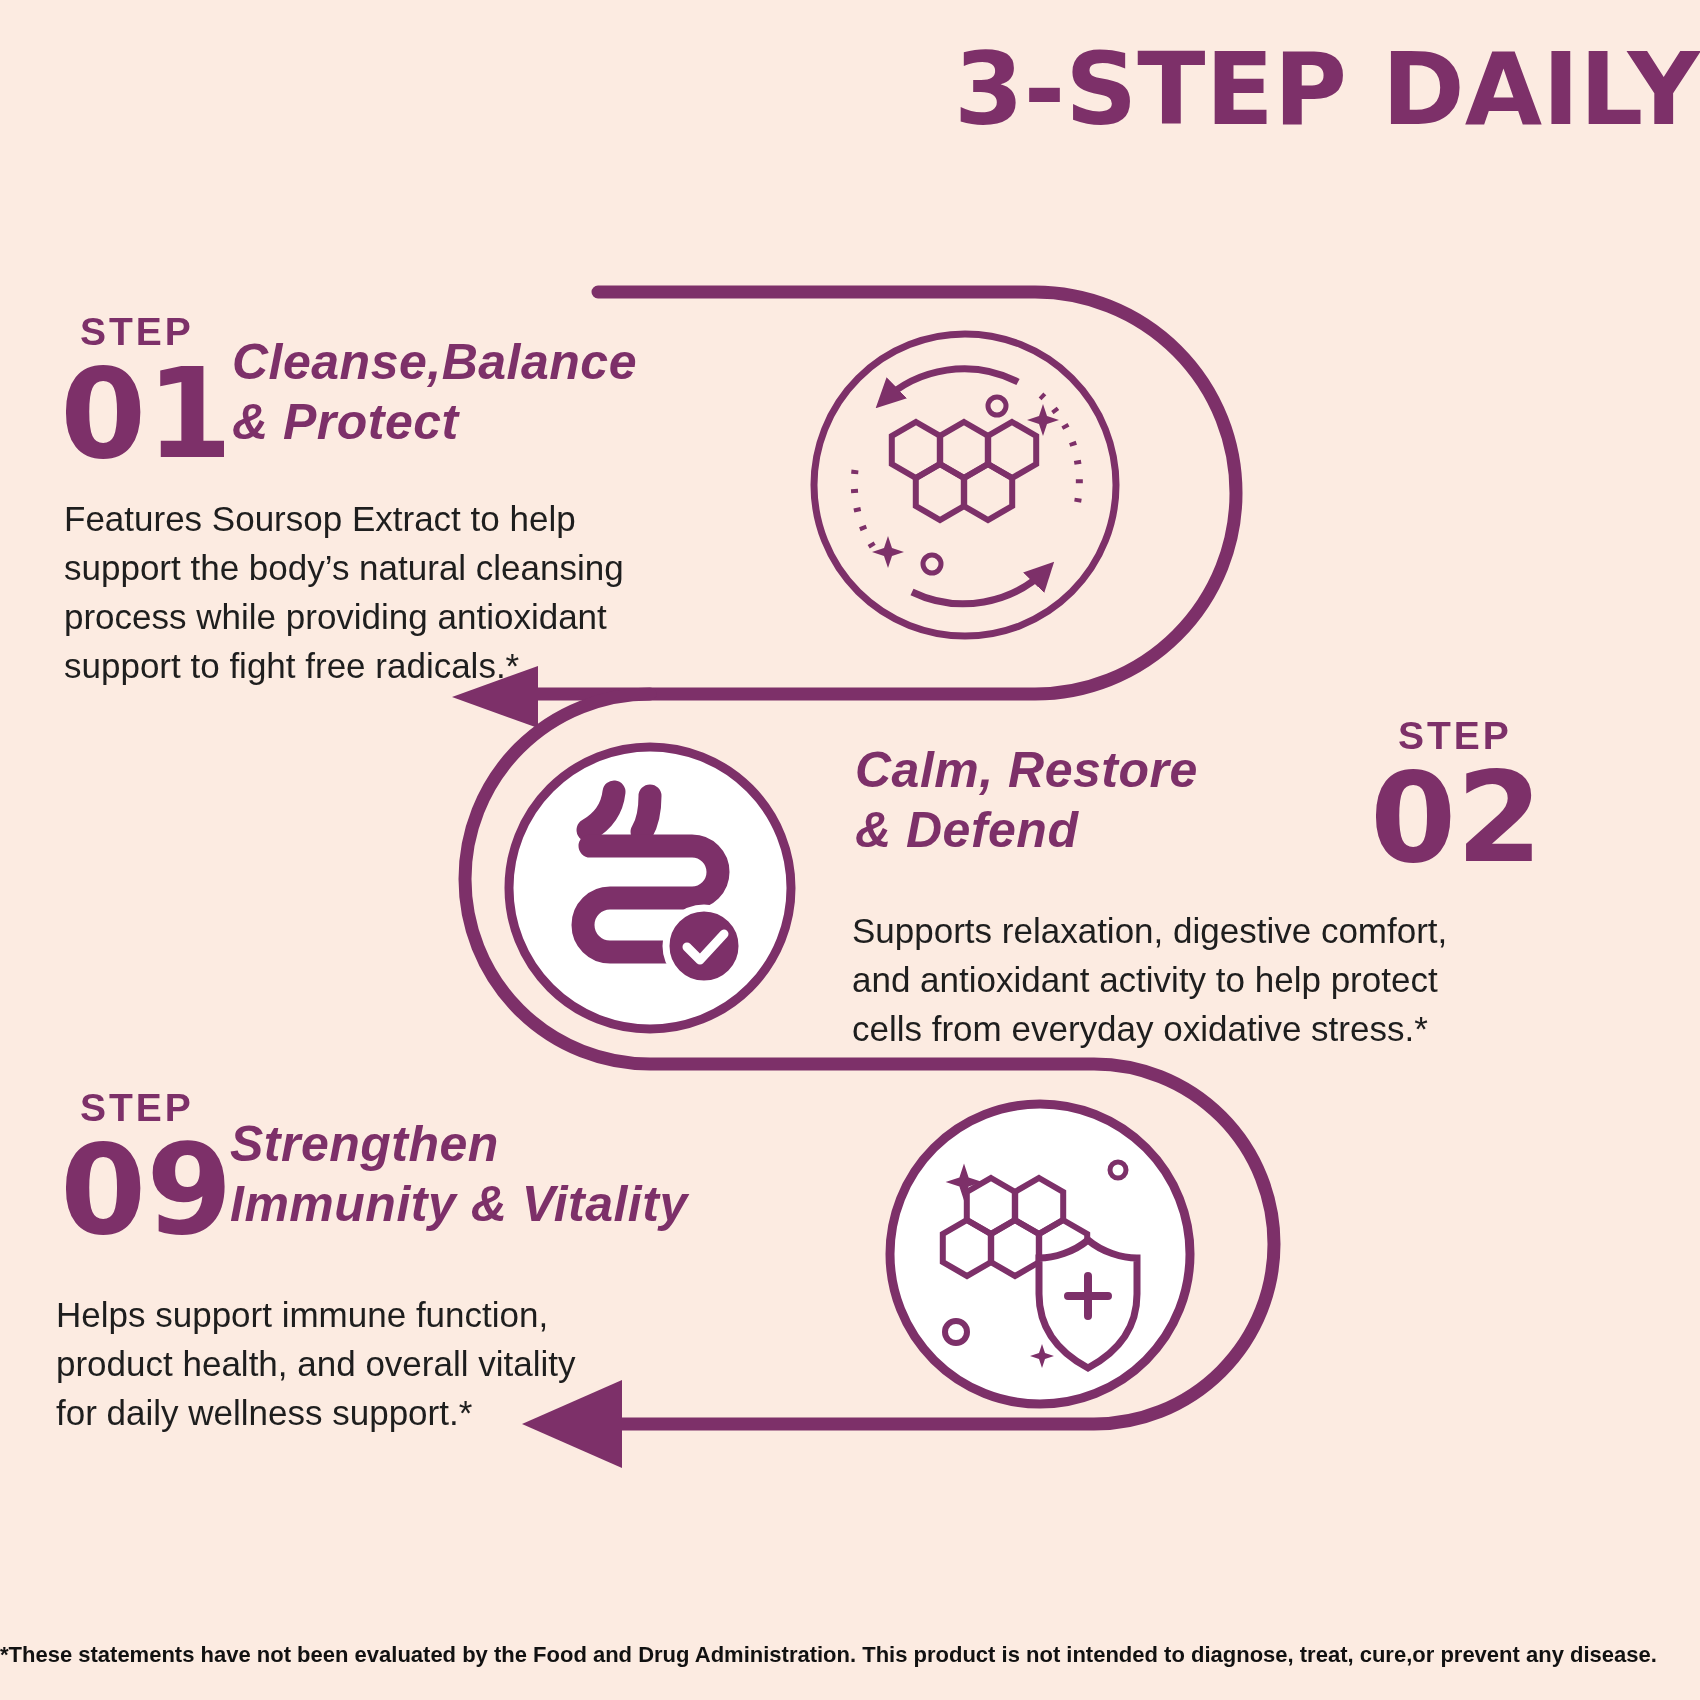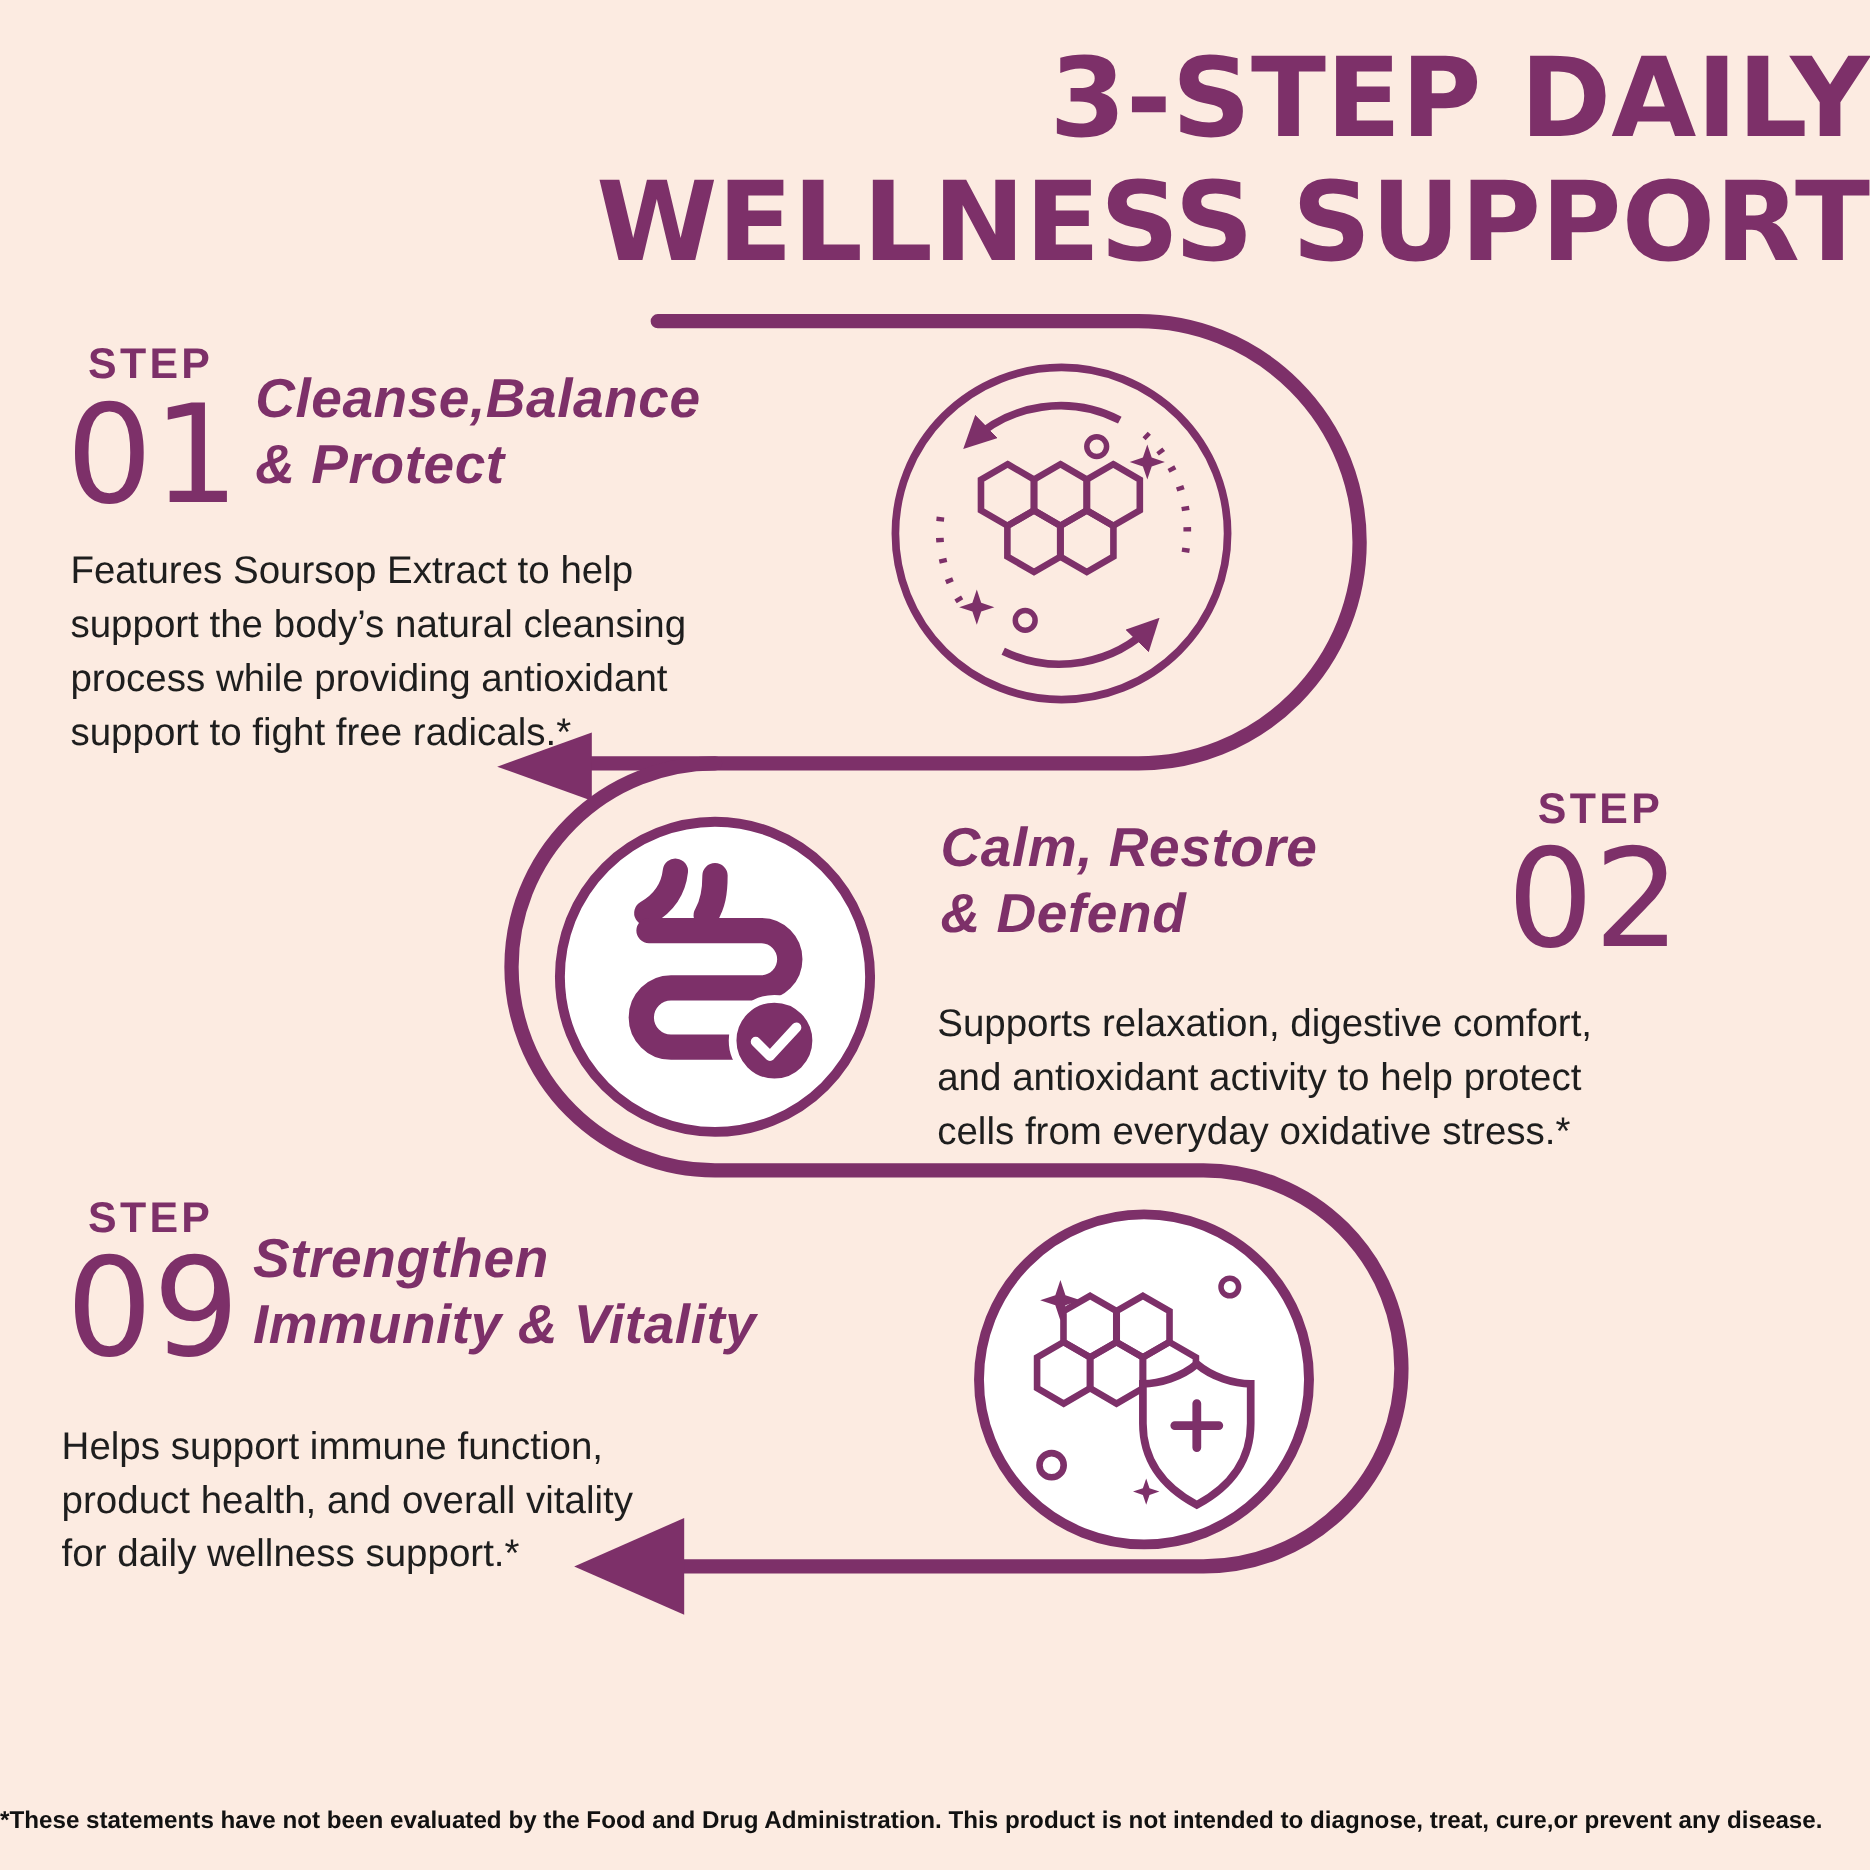--- a/index.html
+++ b/index.html
@@ -5,21 +5,21 @@
   :root{--accent:#7d3069;--bg:#fcebe1;--ink:#1e1e1e}
   *{box-sizing:border-box}
   body{margin:0;background:#fff}
   .canvas{position:relative;width:1700px;height:1700px;background:var(--bg);overflow:hidden;
           font-family:"Liberation Sans","DejaVu Sans",sans-serif;color:var(--ink)}
   .flow{position:absolute;left:0;top:0}
   .icon{position:absolute}
   .title{position:absolute;top:34px;left:0;width:100%;text-align:right;
          font-family:"DejaVu Sans",sans-serif;font-weight:800;font-size:100px;line-height:1.12;color:var(--accent)}
   .step-label{position:absolute;font-weight:700;font-size:39px;letter-spacing:3px;color:var(--accent)}
-  .step-number{position:absolute;font-family:"DejaVu Sans",sans-serif;font-weight:400;font-size:124px;line-height:1;color:var(--accent)}
+  .step-number{position:absolute;font-family:"DejaVu Sans",sans-serif;font-weight:700;font-size:124px;line-height:1;color:var(--accent)}
   .step-heading{position:absolute;margin:0;font-style:italic;font-weight:700;font-size:50px;line-height:1.2;
                 color:var(--accent);white-space:pre-line;letter-spacing:.5px}
   .step-body{position:absolute;margin:0;font-size:35px;line-height:1.4;white-space:pre-line;color:var(--ink)}
   .footer{position:absolute;left:0;top:1642px;width:100%;font-weight:700;font-size:22px;color:#111}
 
   .icon1{left:800px;top:320px;width:330px;height:330px}
   .icon2{left:498px;top:736px;width:304px;height:304px}
   .icon3{left:880px;top:1094px;width:320px;height:320px}
 
   .s1-label{left:80px;top:310px}.s1-number{left:60px;top:352px}.s1-heading{left:232px;top:332px}.s1-body{left:64px;top:494px}
@@ -38,21 +38,20 @@
 
   <svg class="flow" width="1700" height="1700" viewBox="0 0 1700 1700">
     <path class="ln" stroke-width="13" stroke-linecap="round" d="M 598 292 H 1035 A 201 201 0 0 1 1236 493 A 201 201 0 0 1 1035 694 H 535"></path>
     <polygon class="fl" points="538,666 538,728 452,697"></polygon>
     <path class="ln" stroke-width="13" stroke-linecap="round" d="M 650 694 A 185 185 0 0 0 650 1064 H 1094 A 180 180 0 0 1 1274 1244 A 180 180 0 0 1 1094 1424 H 615"></path>
     <polygon class="fl" points="622,1380 622,1468 522,1424"></polygon>
   </svg>
 
   <header class="title">
     <div>3-STEP DAILY</div>
-    <div>WELLNESS SUPPORT</div>
   </header>
 
   <div class="step-label s1-label">STEP</div>
   <div class="step-number s1-number">01</div>
   <h2 class="step-heading s1-heading">Cleanse,Balance
 &amp; Protect</h2>
   <p class="step-body s1-body">Features Soursop Extract to help
 support the body’s natural cleansing
 process while providing antioxidant
 support to fight free radicals.*</p>

